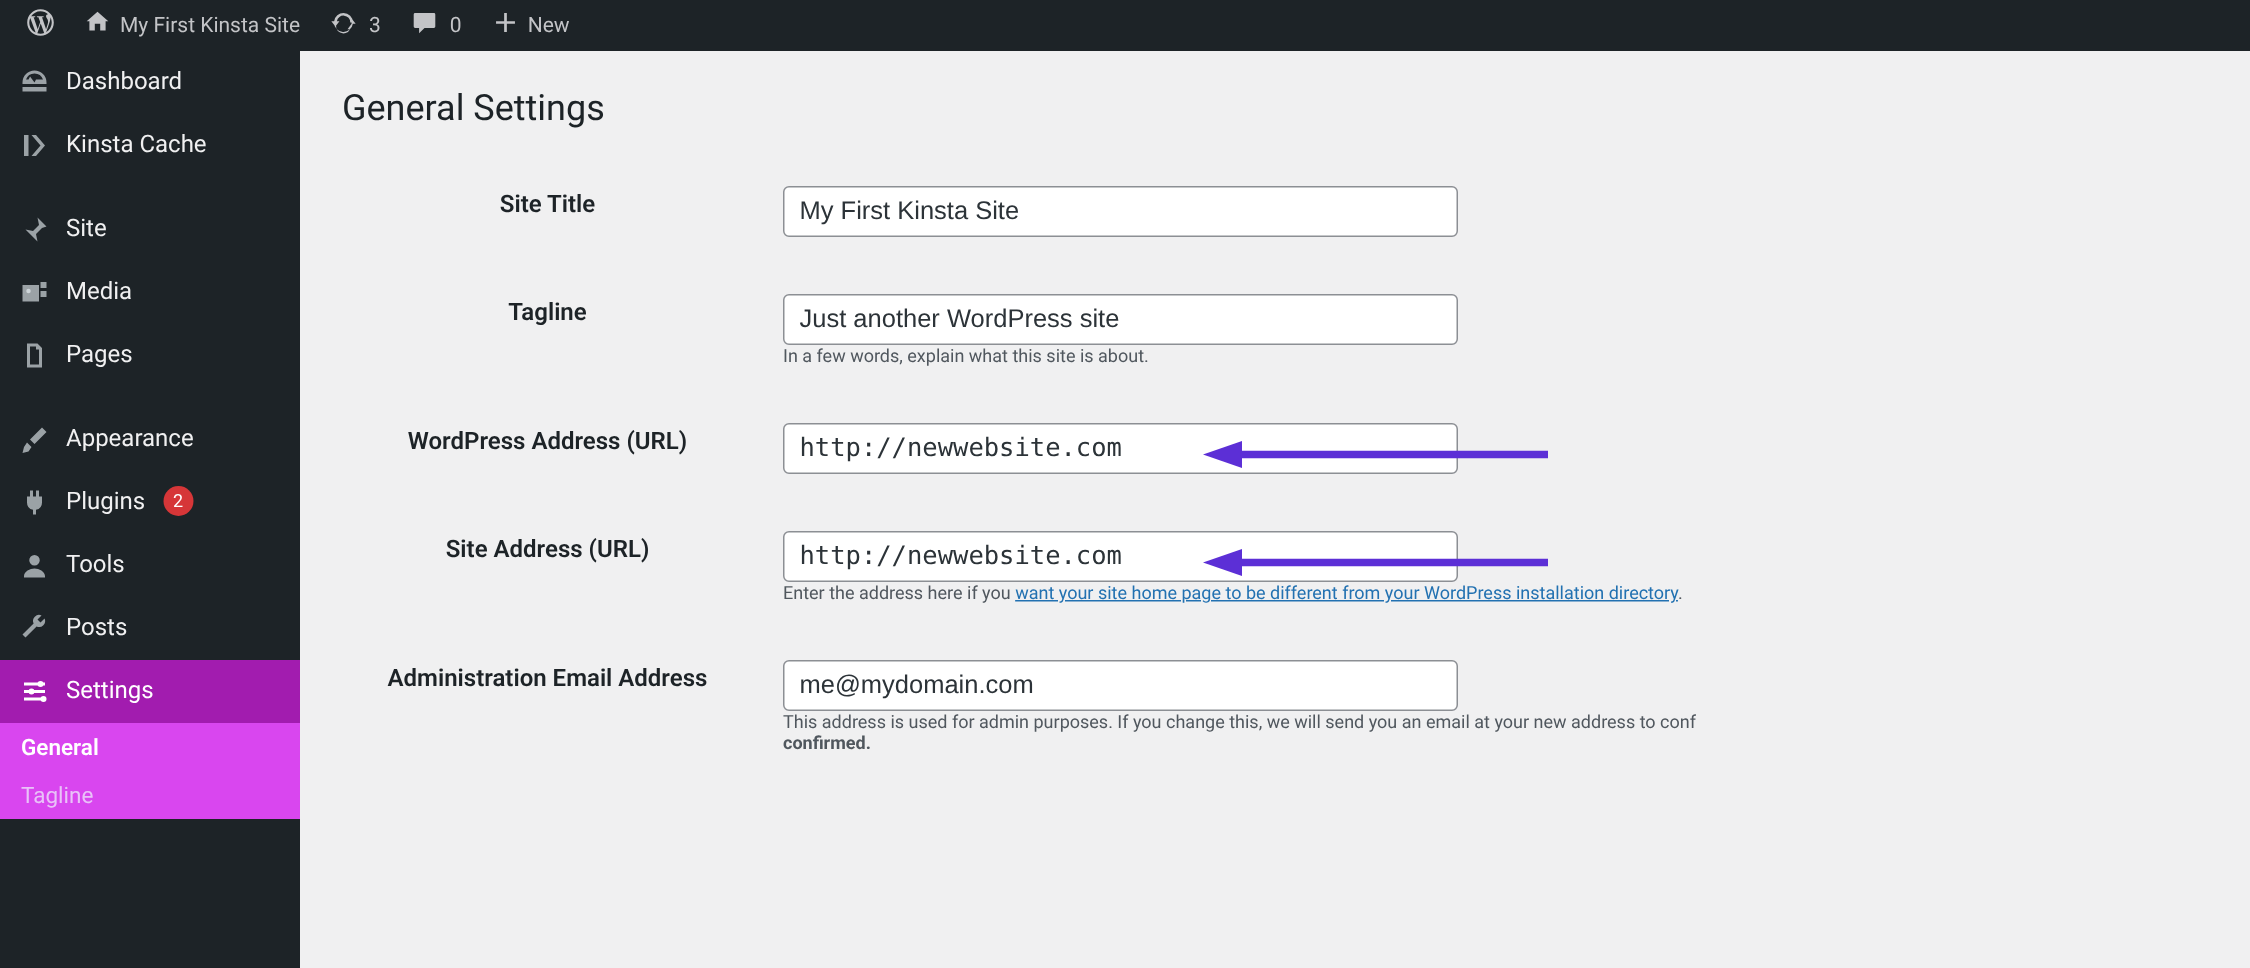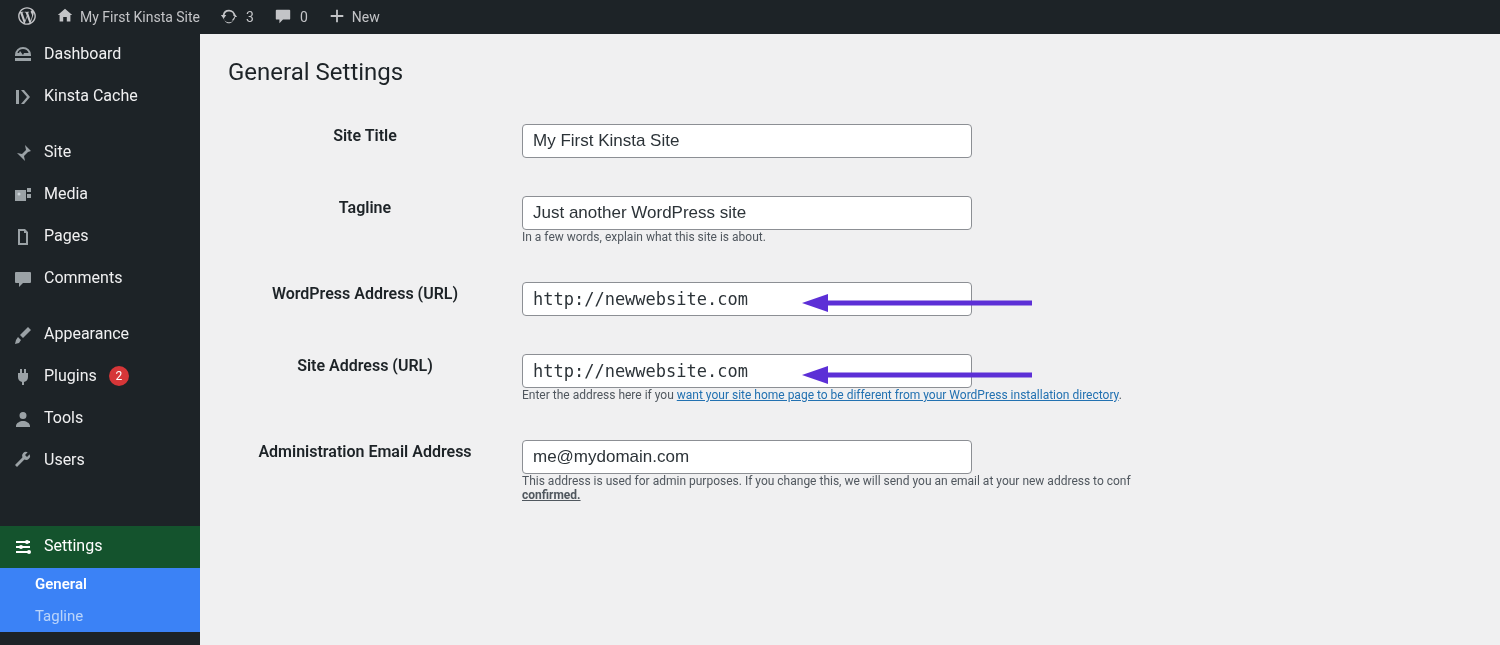--- a/index.html
+++ b/index.html
@@ -8,45 +8,45 @@
 
 .admin-bar { height: 34px; background: #1d2327; color: #c3c4c7; display: flex; align-items: center; padding: 0 8px; font-size: 14px; }
 .admin-bar .ab-item { display: flex; align-items: center; padding: 0 10px; height: 34px; cursor: pointer; gap: 6px; }
 .admin-bar svg { width: 18px; height: 18px; fill: #c3c4c7; }
 .admin-bar .count { margin-left: 2px; color: #c3c4c7; }
 
 
 .wrap { display: flex; height: calc(100vh - 34px); }
 .sidebar { width: 200px; background: #1d2327; color: #f0f0f1; overflow-y: auto; }
 .menu-item { display: flex; padding: 10px 12px; cursor: pointer; font-size: 16px; color: #f0f0f1; gap: 10px; }
-.menu-item.current { background: #14532d; color: #fff; position: relative; margin-top: 44px; }
+.menu-item.current { background: #a21caf; color: #fff; position: relative; }
 .menu-item.current::after { content: ""; position: absolute; right: -8px; top: 50%; transform: translateY(-50%); border: 8px solid transparent; border-right-color: #f0f0f1; }
 .menu-item .icon { width: 22px; height: 22px; display: flex; align-items: center; justify-content: center; }
 .menu-item .icon svg { width: 20px; height: 20px; fill: rgba(240,246,252,0.6); }
 .menu-item.current .icon svg { fill: #fff; }
 .menu-sep { height: 14px; }
 .menu-item .badge { background: #d63638; color: #fff; border-radius: 50%; min-width: 20px; height: 20px; font-size: 12px; display: flex; align-items: center; justify-content: center; margin-left: 2px; }
-.submenu { background: #3b82f6; padding-left: 21px; }
+.submenu { background: #d946ef; }
 .submenu .sub-item { padding: 7px 14px; font-size: 15px; color: rgba(240,246,252,0.7); cursor: pointer; }
 .submenu .sub-item.current { color: #fff; font-weight: 600; }
 
 
 .content { flex: 1; padding: 24px 28px; overflow-y: auto; }
 .content h1 { font-size: 24px; font-weight: 400; margin-bottom: 18px; }
 .form-table { width: 100%; }
 .form-table tr { }
 .form-table th { text-align: center; vertical-align: top; width: 280px; padding: 20px 10px 20px 0; font-weight: 600; font-size: 16px; }
 .form-table td { padding: 18px 10px; vertical-align: top; position: relative; }
 .form-table input[type=text], .form-table input[type=email], .form-table input[type=url] {
   width: 450px; padding: 6px 10px; font-size: 17px; border: 1px solid #8c8f94; border-radius: 4px; background: #fff; color: #2c3338;
 }
 .form-table input.code { font-family: Menlo, Monaco, Consolas, monospace; }
 .description { margin-top: 0; font-size: 12px; color: #50575e; }
 .description a { color: #2271b1; text-decoration: underline; text-align: right; }
-.description strong { font-weight: 700; text-decoration: underline; }
+.description strong { font-weight: 700; }
 
 
 .arrow-annot { position: absolute; top: 28px; width: 230px; height: 22px; pointer-events: none; }
 .arrow-annot svg { width: 100%; height: 100%; }
 </style>
 </head>
 <body>
 
 <div class="admin-bar">
   <div class="ab-item">
@@ -128,28 +128,20 @@
       <span>Media</span>
     </div>
     <div class="menu-item">
       <span class="icon">
           <svg viewBox="0 0 20 20">
             <path d="M5 2h7l3 3v13H5zM7 4v12h6V6h-2V4z"></path>
           </svg>
         </span>
       <span>Pages</span>
     </div>
-    <div class="menu-item">
-      <span class="icon">
-          <svg viewBox="0 0 20 20">
-            <path d="M3 3h14a1 1 0 0 1 1 1v9a1 1 0 0 1-1 1h-7l-4 4v-4H3a1 1 0 0 1-1-1V4a1 1 0 0 1 1-1z"></path>
-          </svg>
-        </span>
-      <span>Comments</span>
-    </div>
     <div class="menu-sep"></div>
     <div class="menu-item">
       <span class="icon">
           <svg viewBox="0 0 20 20">
             <path d="M15 2l3 3-8 8-3-3zM5 12l3 3-2 3-4 1 1-4z"></path>
           </svg>
         </span>
       <span>Appearance</span>
     </div>
     <div class="menu-item">
@@ -168,21 +160,21 @@
           </svg>
         </span>
       <span>Tools</span>
     </div>
     <div class="menu-item">
       <span class="icon">
           <svg viewBox="0 0 20 20">
             <path d="M16.7 3.3a4 4 0 0 1-5.3 5.3L4 16l-2-2 7.4-7.4a4 4 0 0 1 5.3-5.3l-2.7 2.7 2 2z"></path>
           </svg>
         </span>
-      <span>Users</span>
+      <span>Posts</span>
     </div>
     <div class="menu-item current">
       <span class="icon">
           <svg viewBox="0 0 20 20">
             <path d="M3 4h10v2H3zM15 4h2v2h-2zM3 9h4v2H3zM9 9h8v2H9zM3 14h12v2H3zM17 14h0v2h0z"></path>
             <circle cx="14" cy="5" r="2"></circle>
             <circle cx="8" cy="10" r="2"></circle>
             <circle cx="16" cy="15" r="2"></circle>
           </svg>
         </span>

